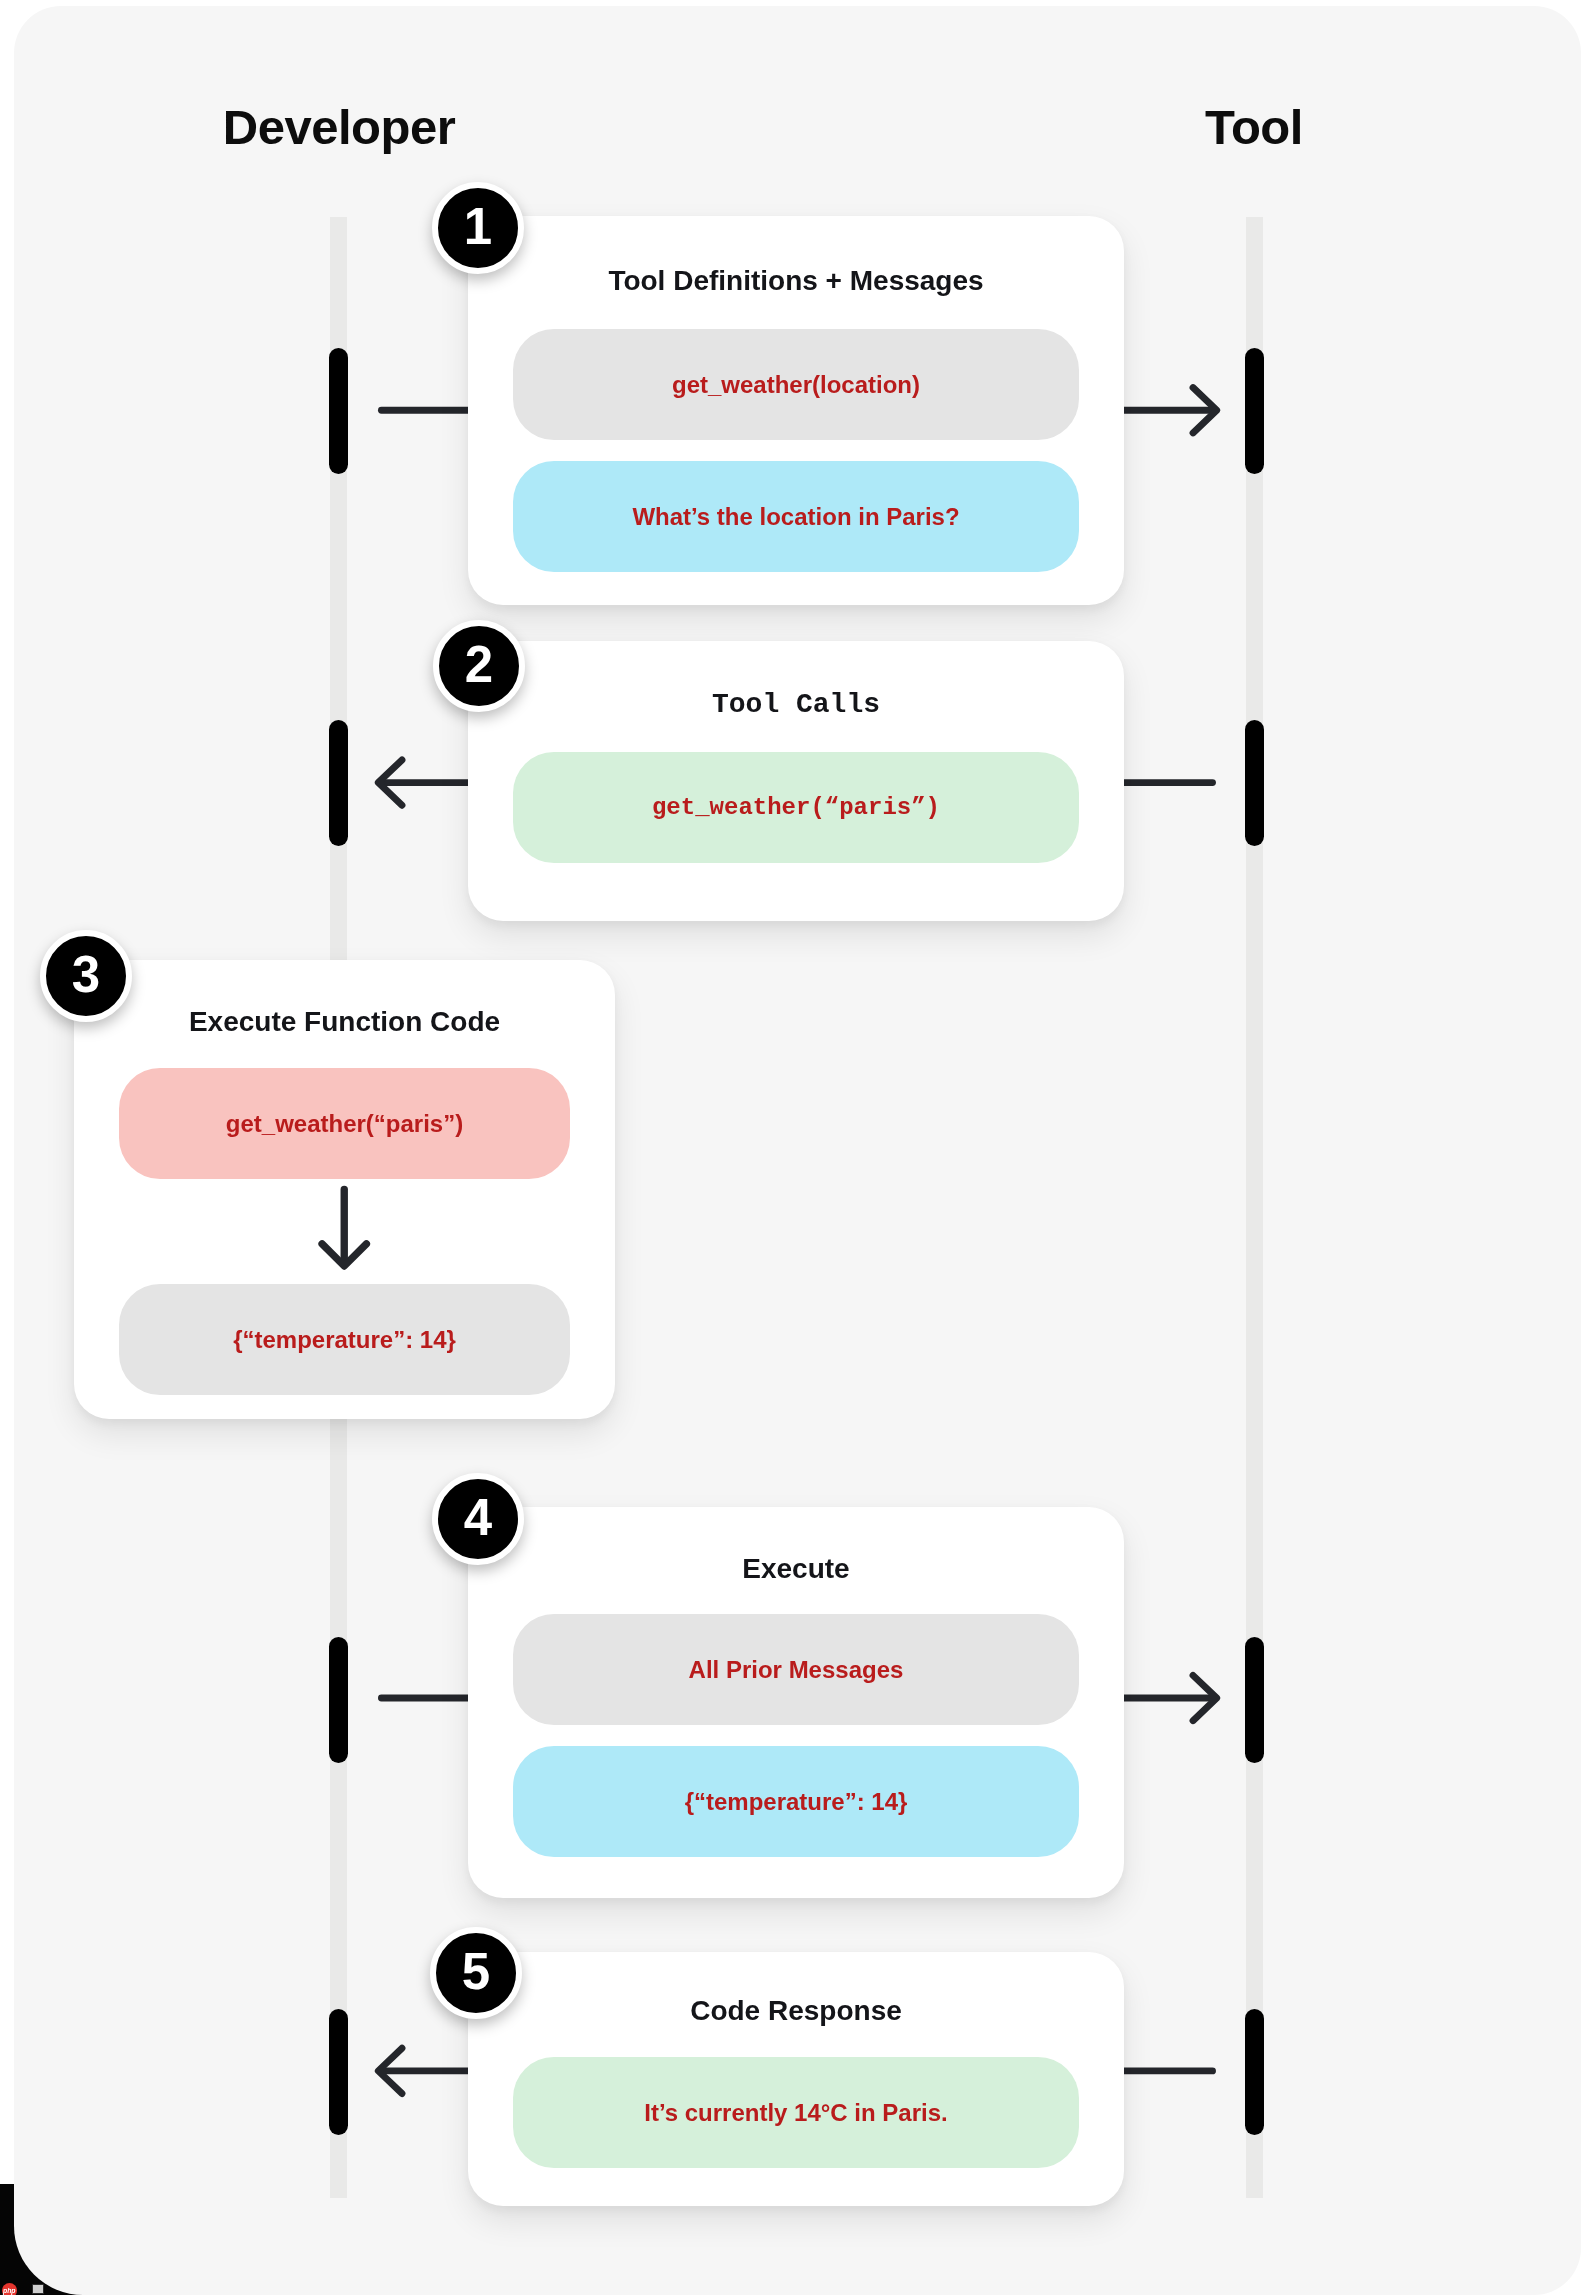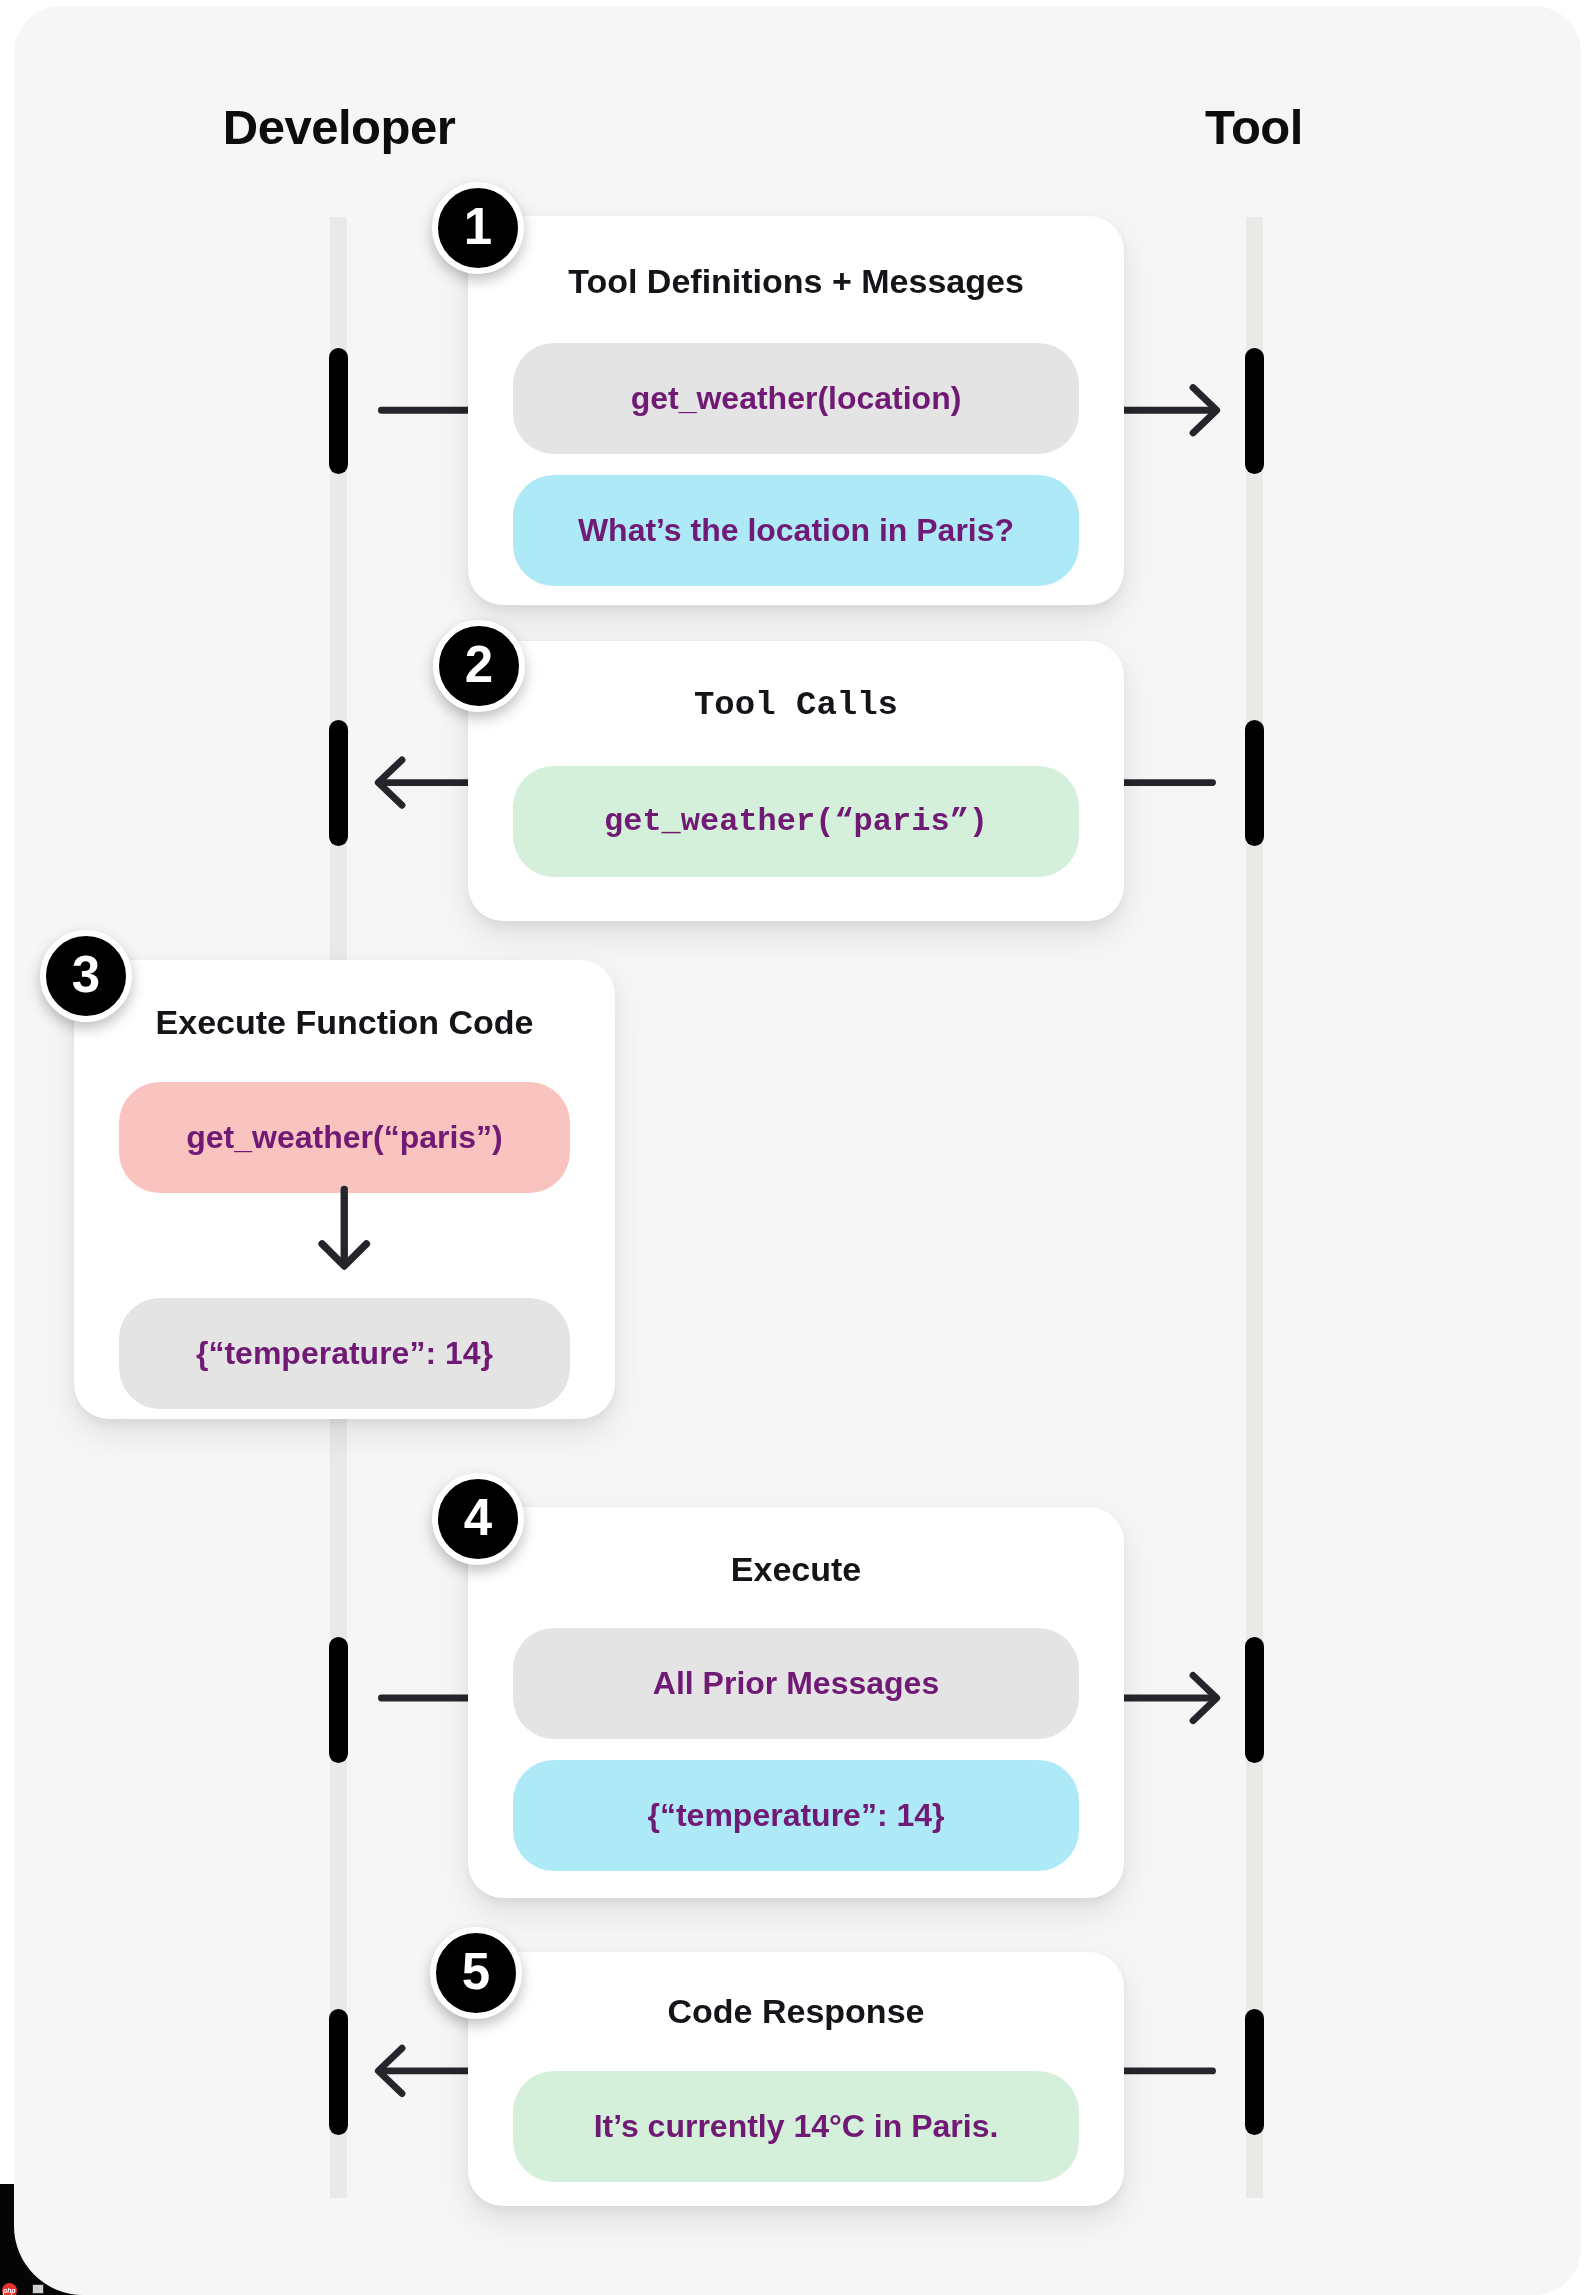--- a/index.html
+++ b/index.html
@@ -18,25 +18,25 @@
   }
   .lifeline{position:absolute;width:17.4px;background:#e9e9e8;z-index:1;}
   .activation{position:absolute;width:18.5px;height:126px;background:#000;border-radius:10.5px;z-index:3;}
   .arrows{position:absolute;left:0;top:0;z-index:2;pointer-events:none;}
   .card{
     position:absolute;background:#ffffff;border-radius:35px;z-index:4;
     box-shadow:0 14.8px 32px rgba(0,0,0,.09),0 4.2px 9.5px rgba(0,0,0,.05);
   }
   .card-title{
     position:absolute;left:0;right:0;text-align:center;
-    font-size:34px;font-weight:700;color:#141519;line-height:42px;white-space:nowrap;
+    font-size:28px;font-weight:700;color:#141519;line-height:42px;white-space:nowrap;
   }
   .pill{
     position:absolute;left:45px;right:45px;height:111px;border-radius:41px;
-    text-align:center;line-height:111px;font-size:32px;font-weight:600;color:#701a75;white-space:nowrap;margin-top:14px;
+    text-align:center;line-height:111px;font-size:24px;font-weight:600;color:#b91c1c;white-space:nowrap;
   }
   .badge{
     position:absolute;width:92px;height:92px;box-sizing:border-box;
     background:#000;border:6.9px solid #ffffff;border-radius:50%;z-index:6;
     color:#fff;font-size:51px;font-weight:700;text-align:center;line-height:78px;
     box-shadow:0 6.3px 13.7px rgba(0,0,0,.25);
   }
   .down-arrow-svg{position:absolute;left:0;top:0;overflow:visible;}
   .php-logo{
     position:absolute;left:1.6px;top:2283px;width:15.3px;height:15.3px;border-radius:50%;

